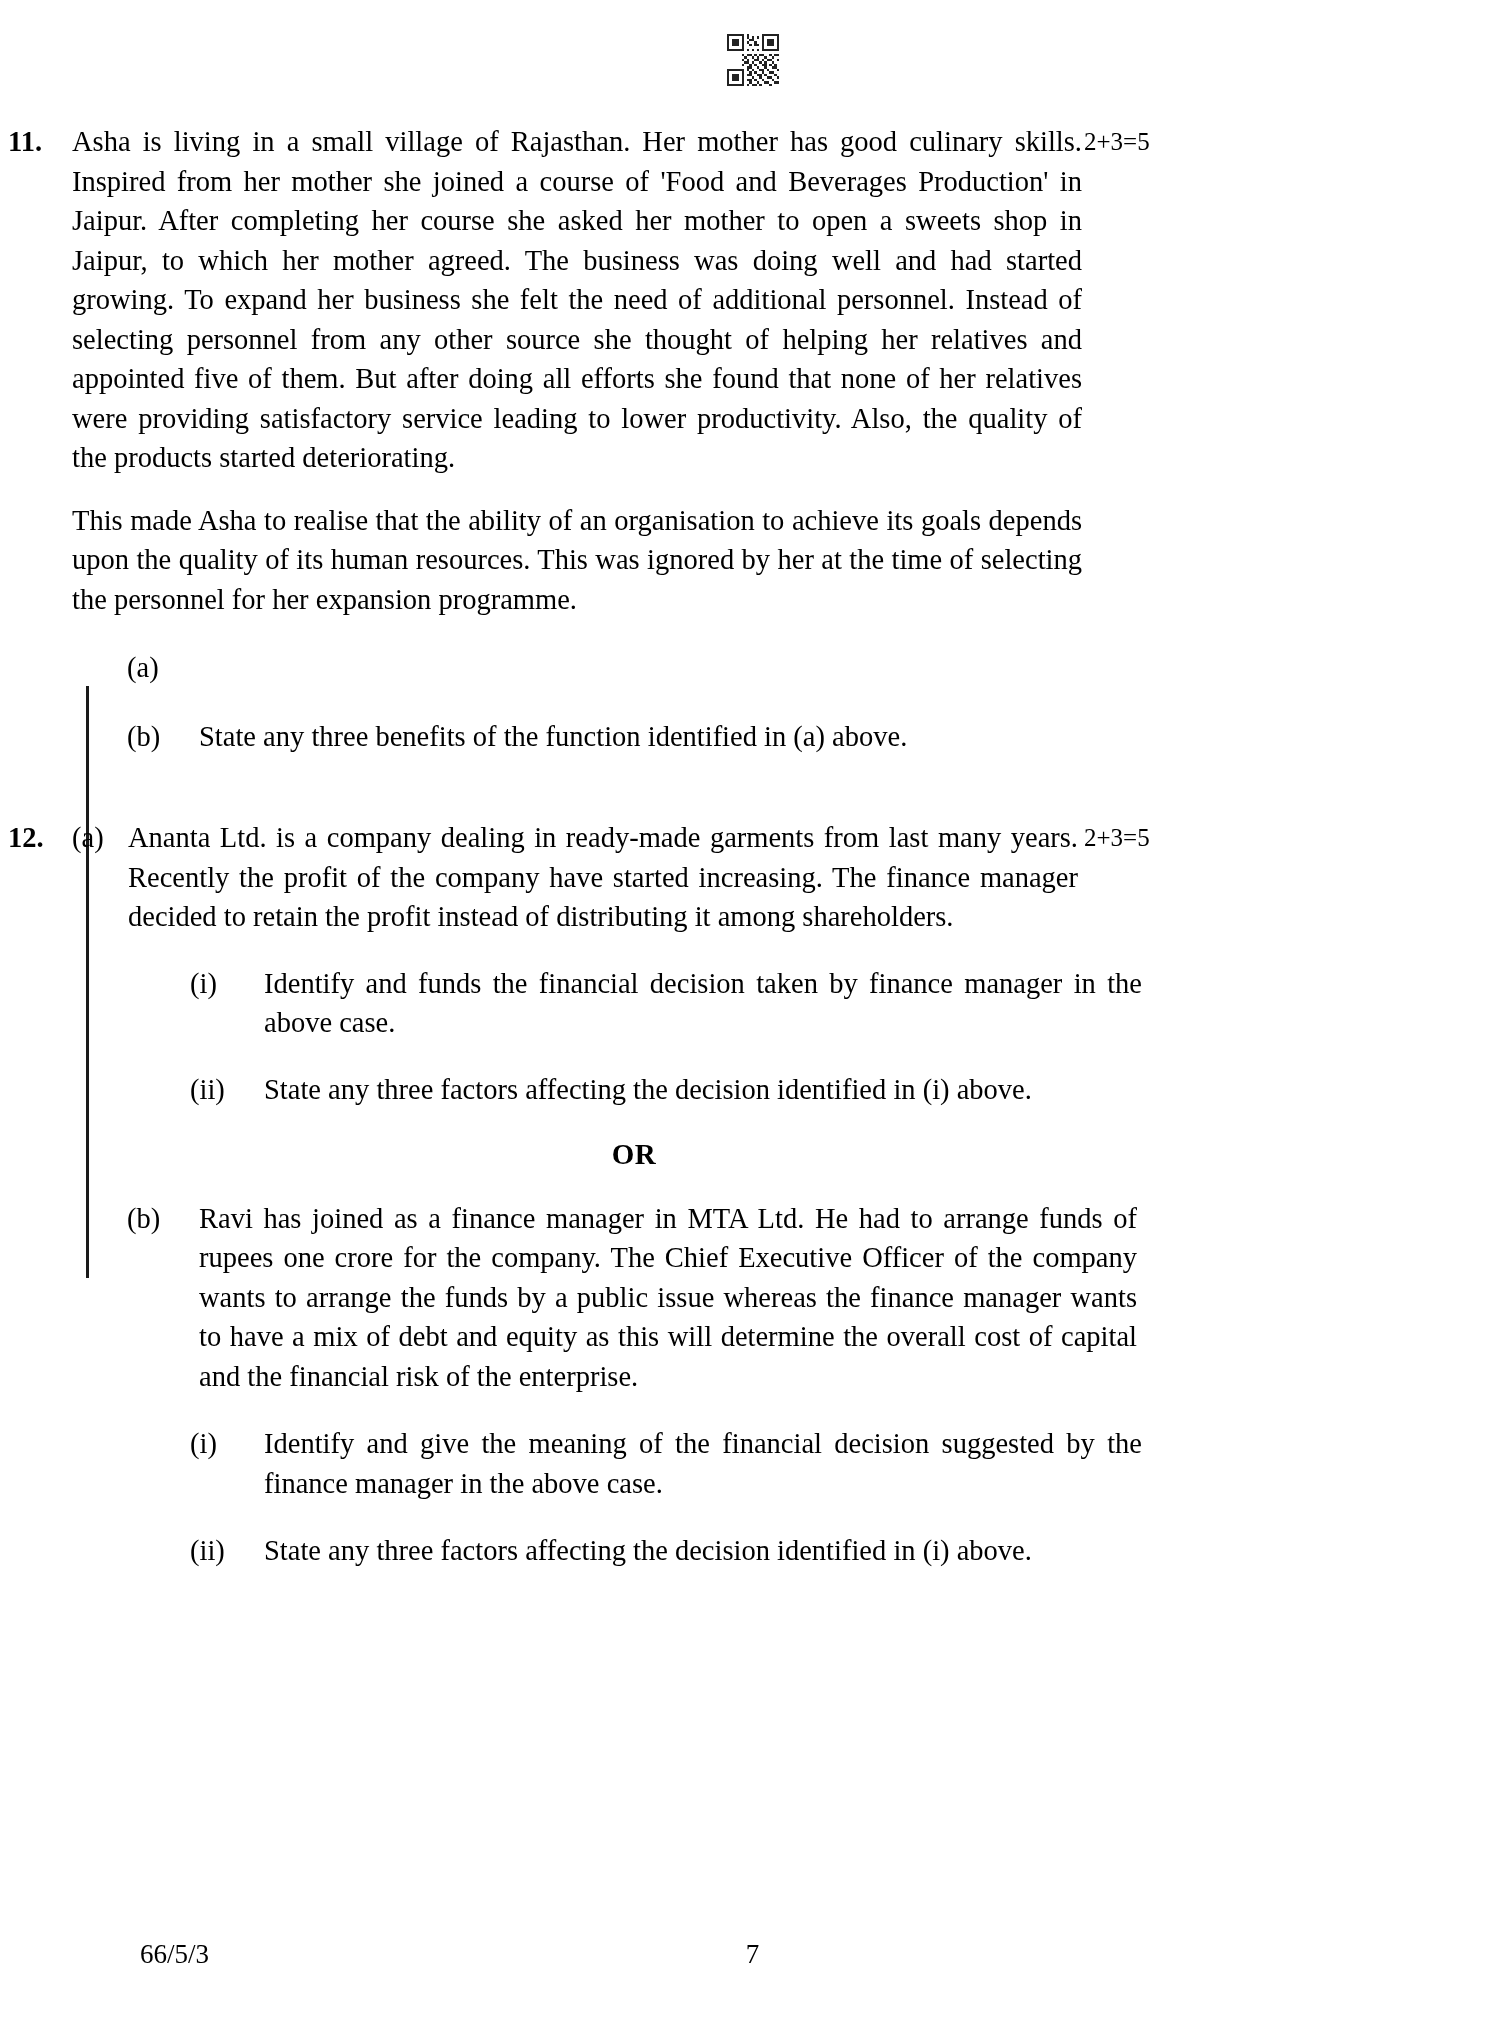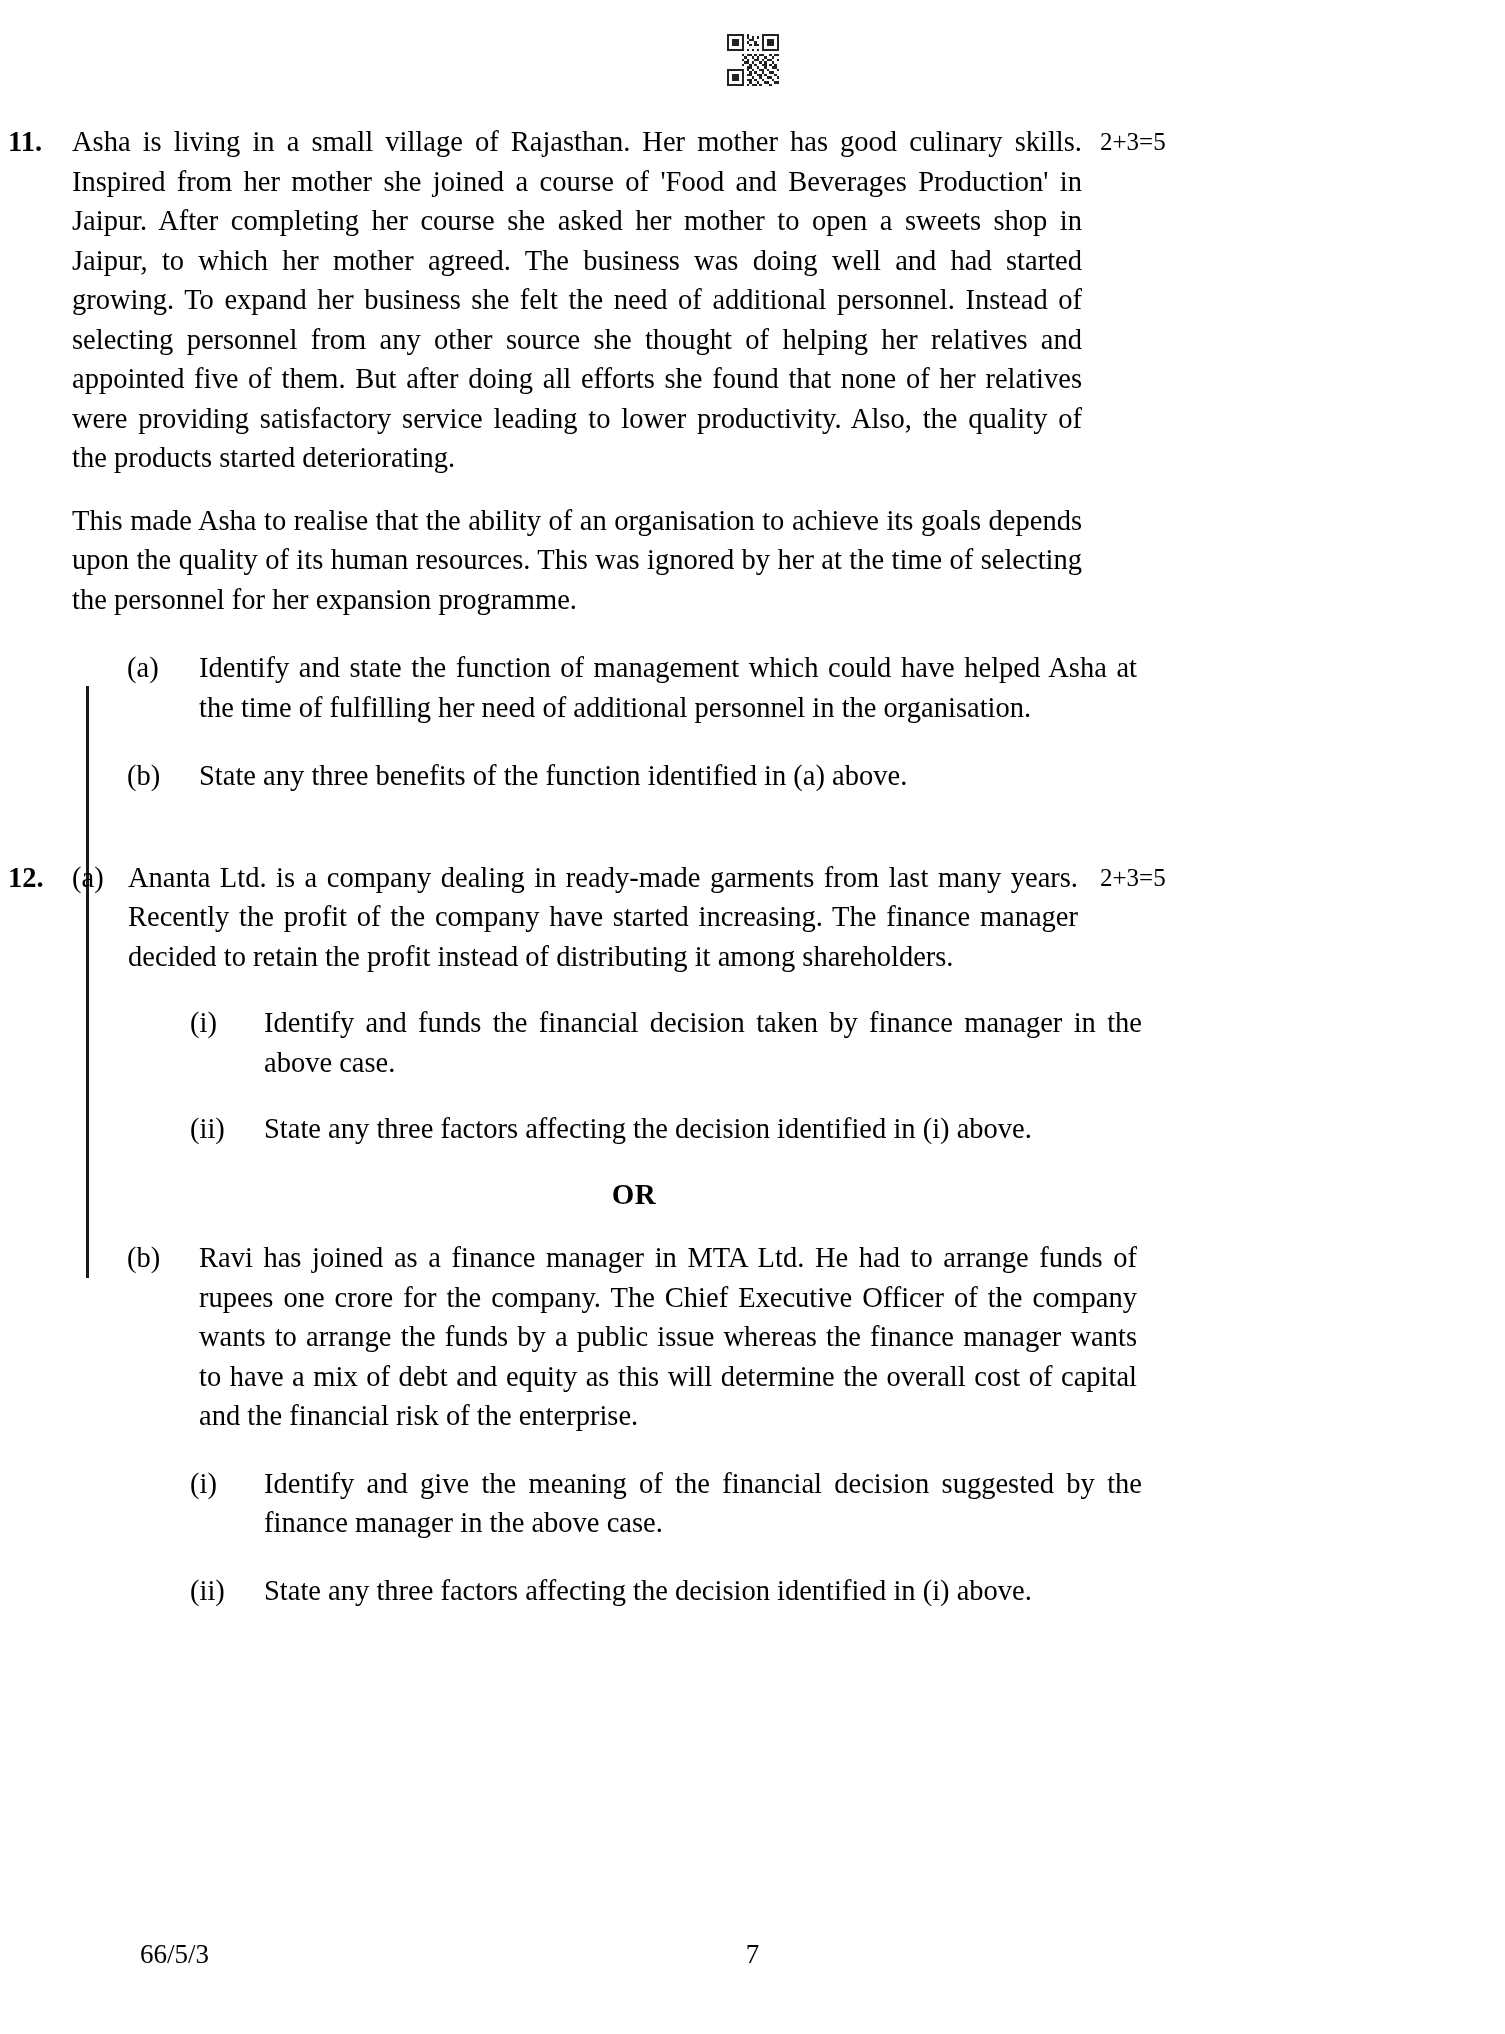--- a/index.html
+++ b/index.html
@@ -98,21 +98,21 @@
     hyphens: none;
   }
 
   .body p {
     margin: 0;
     text-align: justify;
   }
 
   .marks {
     position: absolute;
-    right: 0;
+    right: 16px;
     top: 0;
     width: 120px;
     font-size: 25px;
     line-height: 39.5px;
     text-align: left;
   }
 
   .or-divider {
     text-align: center;
     font-weight: bold;
@@ -259,21 +259,20 @@
       <div class="qnum">11.</div>
       <div class="body" style="max-width:1010px;">
         <p>Asha is living in a small village of Rajasthan. Her mother has good culinary skills. Inspired from her mother she joined a course of 'Food and Beverages Production' in Jaipur. After completing her course she asked her mother to open a sweets shop in Jaipur, to which her mother agreed. The business was doing well and had started growing. To expand her business she felt the need of additional personnel. Instead of selecting personnel from any other source she thought of helping her relatives and appointed five of them. But after doing all efforts she found that none of her relatives were providing satisfactory service leading to lower productivity. Also, the quality of the products started deteriorating.</p>
         <p style="margin-top:23px;">This made Asha to realise that the ability of an organisation to achieve its goals depends upon the quality of its human resources. This was ignored by her at the time of selecting the personnel for her expansion programme.</p>
       </div>
       <div class="marks">2+3=5</div>
     </div>
 
     <div class="qrow" style="margin-top:29px; padding-left:127px;">
       <div class="label">(a)</div>
-      <div class="body" style="max-width:938px;">Identify and state the function of management which could have helped Asha at the time of fulfilling her need of additional personnel in the organisation.</div>
     </div>
 
     <div class="qrow" style="margin-top:29px; padding-left:127px;">
       <div class="label">(b)</div>
       <div class="body" style="max-width:938px; text-align:left;">State any three benefits of the function identified in (a) above.</div>
     </div>
 
     <div class="qrow" style="margin-top:62px;">
       <div class="qnum">12.</div>
       <div class="label" style="width:56px;">(a)</div>

